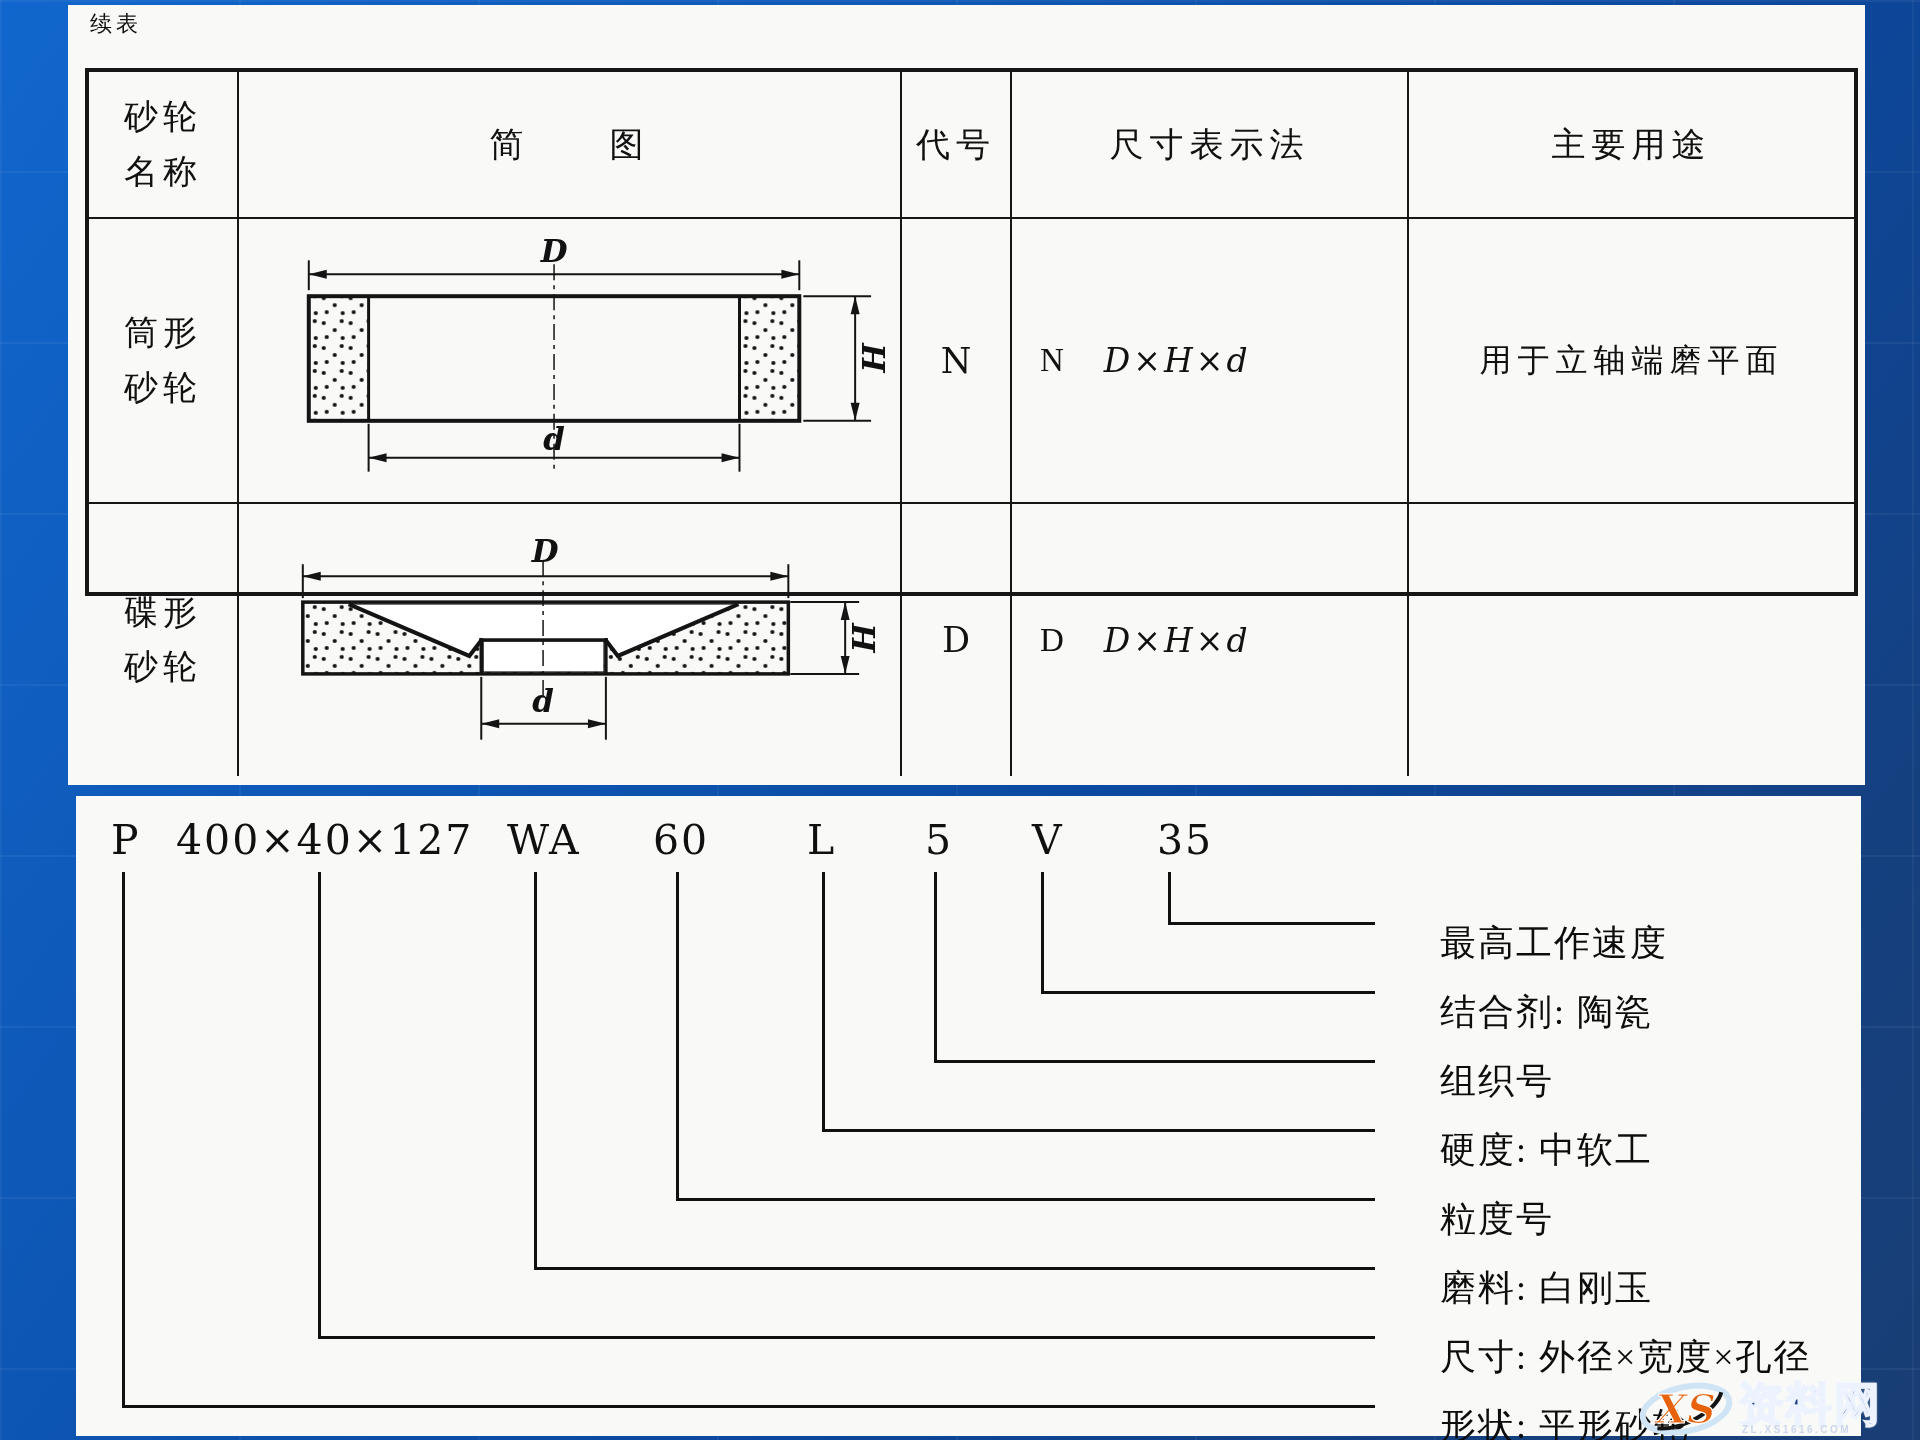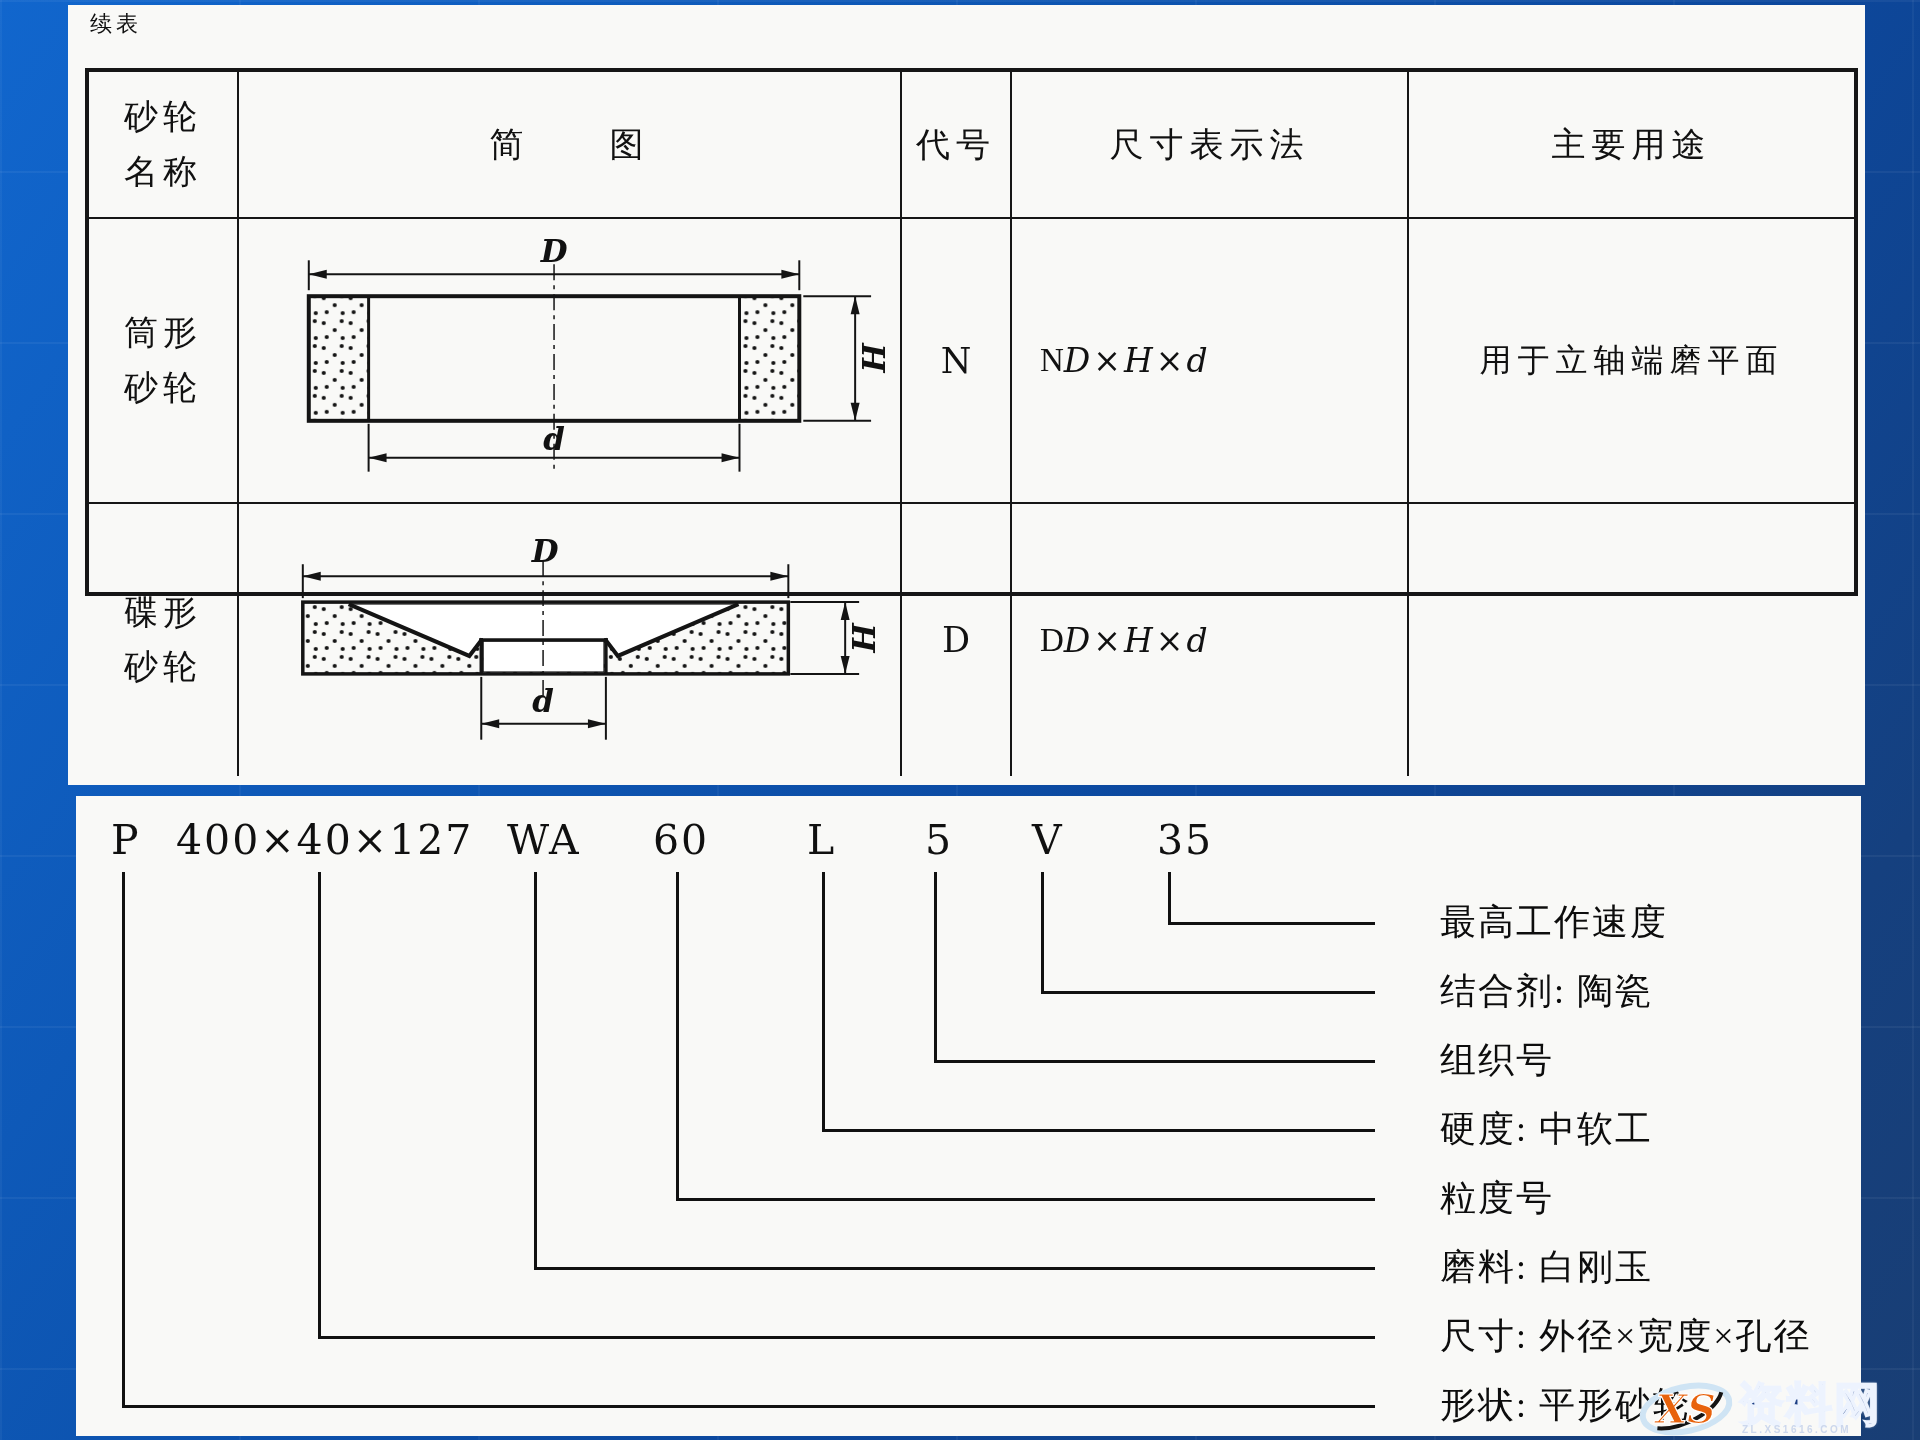--- a/index.html
+++ b/index.html
@@ -29,32 +29,32 @@
     box-sizing:border-box;border-right:2.5px solid #161616;border-bottom:2.5px solid #161616;
     display:flex;align-items:center;justify-content:center;
     color:#111;position:relative;overflow:visible;
   }
   .cell.cr{border-right:none;}
   .cell.cb{border-bottom:none;}
   .hd{font-size:34px;letter-spacing:6px;}
   .two-line{flex-direction:column;line-height:1.6;font-size:34px;letter-spacing:5px;}
   .code-cell{font-size:35px;font-family:"DejaVu Serif",serif;}
   .dim-cell{justify-content:flex-start;padding-left:28px;font-size:33px;}
-  .formula{font-style:italic;font-family:"DejaVu Serif",serif;letter-spacing:3px;}
+  .formula{font-style:italic;margin-left:40px;font-family:"DejaVu Serif",serif;letter-spacing:3px;}
   .use-cell{font-size:32px;letter-spacing:6px;}
   .diag-cell{padding:0;}
   .diag{display:block;}
   .dimtxt{font:italic bold 31px "DejaVu Serif",serif;fill:#111;}
   svg line, svg path, svg rect, svg polyline{stroke:#141414;}
   svg polygon{fill:#141414;stroke:none;}
 
   
   .mark-symbol{position:absolute;top:20px;font-size:41px;color:#101010;font-family:"DejaVu Serif",serif;letter-spacing:2px;white-space:nowrap;}
   .elbow{position:absolute;border-left:3px solid #111;border-bottom:3px solid #111;}
-  .clabel{position:absolute;left:1364px;height:48px;line-height:48px;font-size:36px;color:#0d0d0d;letter-spacing:2px;white-space:nowrap;}
+  .clabel{position:absolute;left:1364px;height:48px;line-height:48px;font-size:36px;color:#0d0d0d;letter-spacing:2px;white-space:nowrap;margin-top:21px;}
 
   
   .wm{position:absolute;left:1636px;top:1378px;width:284px;height:62px;}
   .wm-logo{position:absolute;left:0;top:2px;}
   .wm-name{
     position:absolute;left:102px;top:-4px;font-size:46px;font-weight:bold;color:#1d3f85;
     -webkit-text-stroke:2px #edf3fe;text-shadow:0 0 3px #ffffff;letter-spacing:2px;
     font-family:"Liberation Sans",sans-serif;
   }
   .wm-url{

